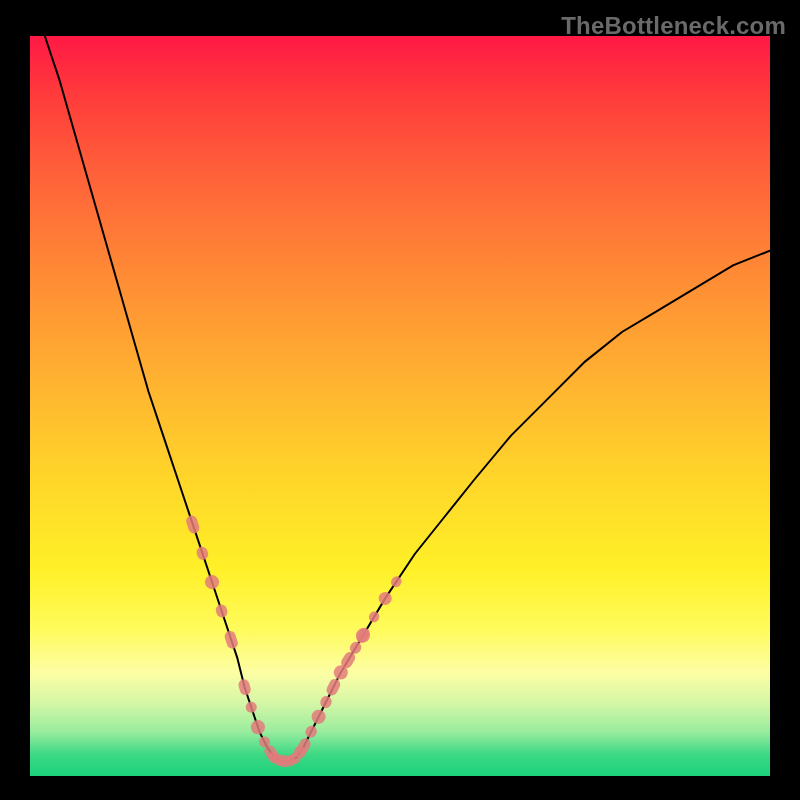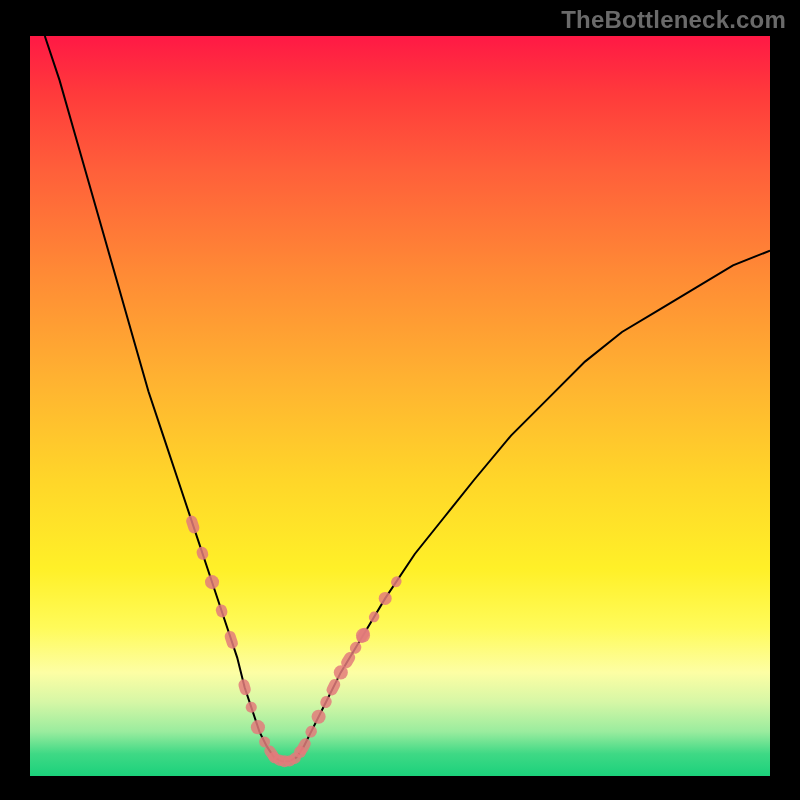--- a/index.html
+++ b/index.html
@@ -11,21 +11,21 @@
     overflow: hidden;
   }
   .wrap {
     position: relative;
     width: 800px;
     height: 800px;
     background: #000;
   }
   .watermark {
     position: absolute;
-    top: 6px;
+    top: 12px;
     right: 14px;
     font-family: Arial, Helvetica, sans-serif;
     font-size: 24px;
     font-weight: 600;
     color: #6a6a6a;
     letter-spacing: 0.2px;
     z-index: 50;
   }
   .plot-box {
     position: absolute;

